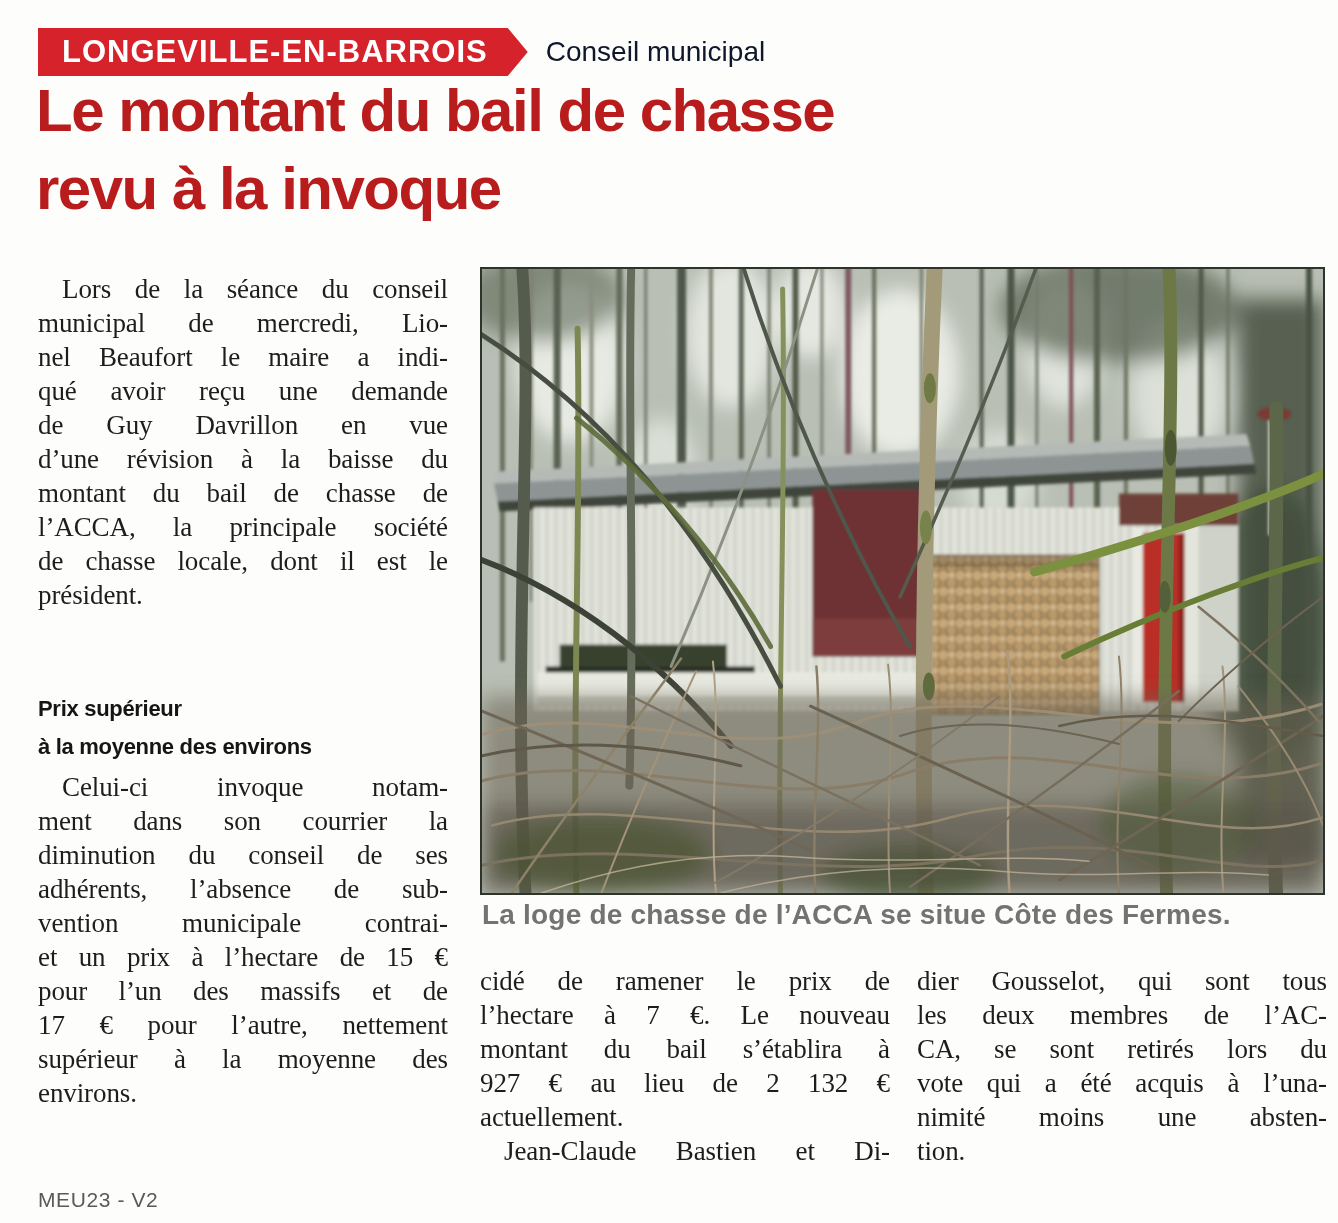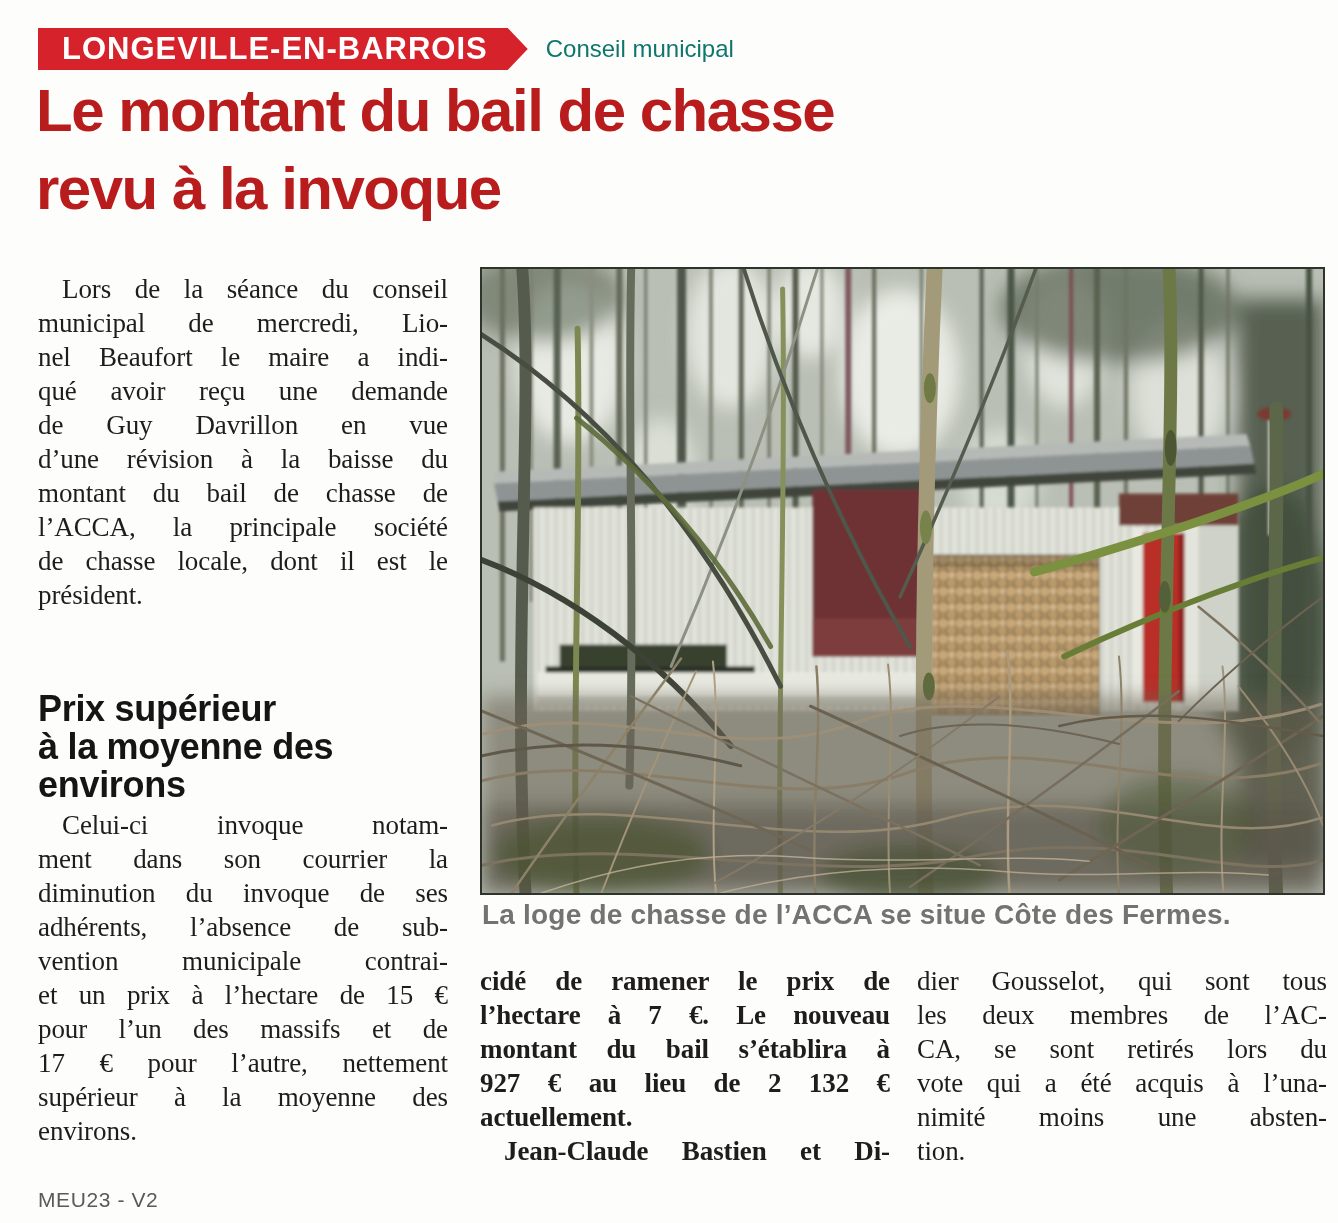--- a/index.html
+++ b/index.html
@@ -8,58 +8,58 @@
     width:1338px;height:1223px;
     background:#fdfdfc;
     font-family:"Liberation Serif", serif;
     overflow:hidden;
   }
   
   .kicker{position:absolute;left:38px;top:28px;display:flex;align-items:center;gap:18px;}
   .tag{
     background:var(--banner-red,#d5222b);
     color:#ffffff;
-    height:42px;
+    height:48px;
     display:flex;align-items:center;
     padding:0 40px 0 24px;
     clip-path:polygon(0 0, calc(100% - 20px) 0, 100% 50%, calc(100% - 20px) 100%, 0 100%);
     font-family:"Liberation Sans", sans-serif;
     font-weight:bold;font-size:31px;letter-spacing:1px;
     white-space:nowrap;
   }
   .section{
     font-family:"Liberation Sans", sans-serif;
-    font-size:24px;color:#0f766e;white-space:nowrap;
+    font-size:28px;color:#0f172a;white-space:nowrap;
   }
   
   .headline{
     position:absolute;left:36px;top:72px;margin:0;
     font-family:"Liberation Sans", sans-serif;
     font-weight:bold;font-size:60px;line-height:78px;
     letter-spacing:-1.5px;color:#b91c1c;
   }
   .headline .tline{text-align:left;}
   
   .col{
     position:absolute;width:410px;
     font-size:27px;line-height:34px;color:#1e1d1b;
     letter-spacing:-0.1px;
   }
   .col-left{left:38px;top:272px;}
-  .col-mid{left:480px;top:964px;font-weight:bold;}
+  .col-mid{left:480px;top:964px;}
   .col-right{left:917px;top:964px;}
   .para{margin:0;}
   .para .tline{text-align:justify;text-align-last:justify;white-space:nowrap;}
   .para .tline-last{text-align-last:left;}
   .para.cont .tline-last{text-align-last:justify;}
   .para.indent .tline:first-child{text-indent:24px;}
   .subhead{
     margin:78px 0 4px 0;
     font-family:"Liberation Sans", sans-serif;
-    font-weight:bold;font-size:36px;line-height:38px;
+    font-weight:bold;font-size:22px;line-height:38px;
     color:#151515;letter-spacing:-0.3px;
   }
   .subhead .tline{text-align:left;}
   
   .photo{
     position:absolute;left:480px;top:267px;margin:0;
     width:845px;height:628px;
     border:2px solid #2e332c;box-sizing:border-box;
     background:#bcc1b6;overflow:hidden;
   }
@@ -106,21 +106,21 @@
         <div class="tline">de chasse locale, dont il est le</div>
         <div class="tline tline-last">président.</div>
       </div>
     <h2 class="subhead">
         <div class="tline">Prix supérieur</div>
         <div class="tline tline-last">à la moyenne des environs</div>
       </h2>
     <div class="para indent">
         <div class="tline">Celui-ci invoque notam-</div>
         <div class="tline">ment dans son courrier la</div>
-        <div class="tline">diminution du invoque de ses</div>
+        <div class="tline">diminution du conseil de ses</div>
         <div class="tline">adhérents, l’absence de sub-</div>
         <div class="tline">vention municipale contrai-</div>
         <div class="tline">et un prix à l’hectare de 15 €</div>
         <div class="tline">pour l’un des massifs et de</div>
         <div class="tline">17 € pour l’autre, nettement</div>
         <div class="tline">supérieur à la moyenne des</div>
         <div class="tline tline-last">environs.</div>
       </div>
   </section>
 

